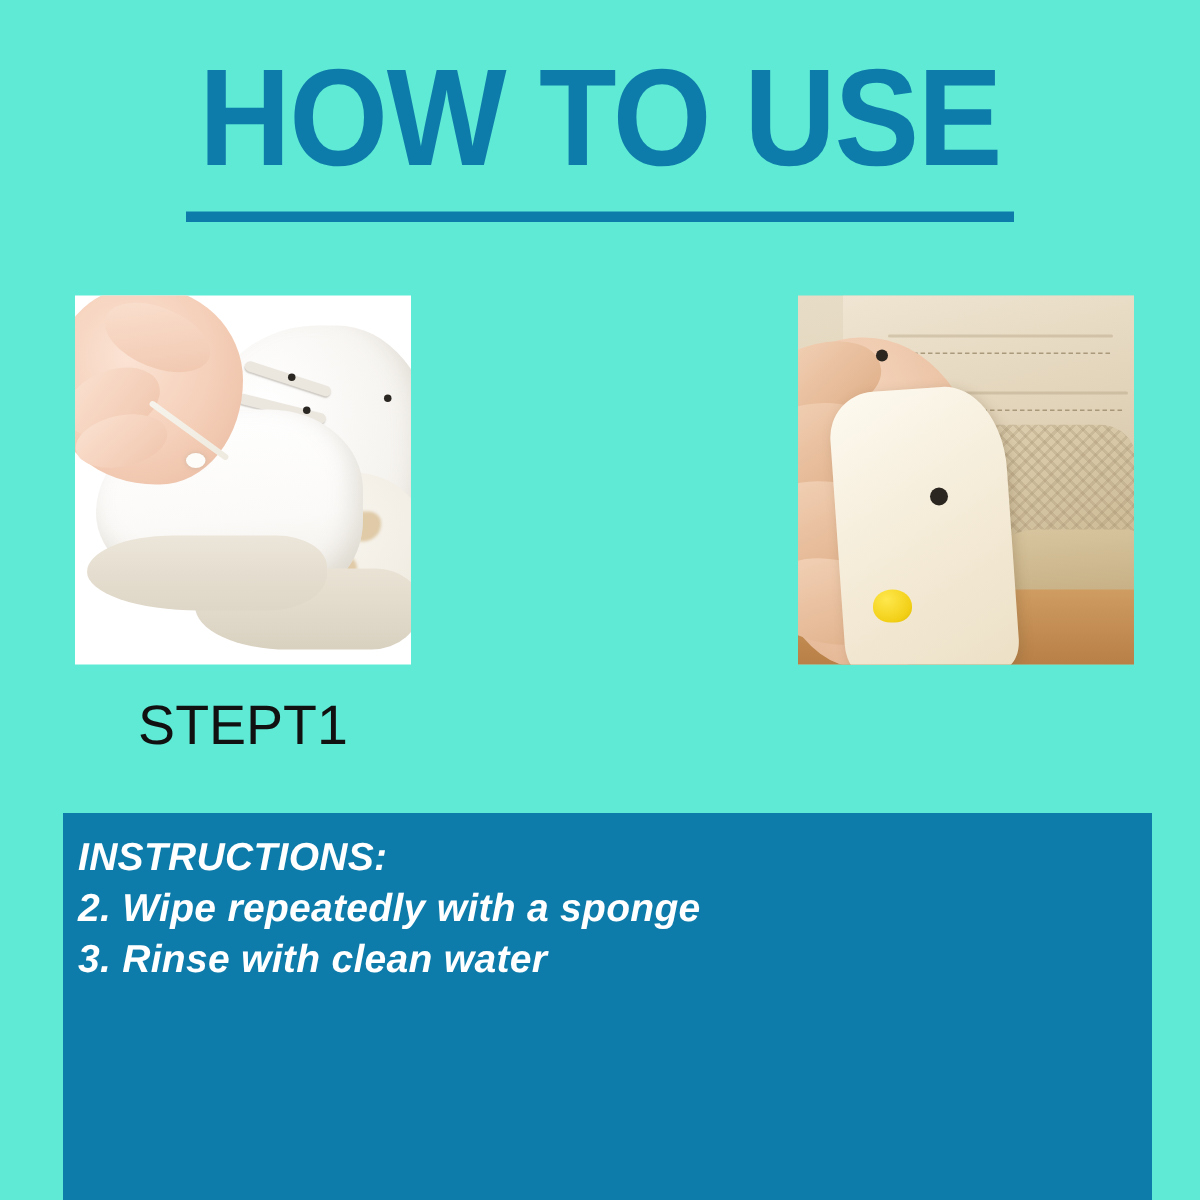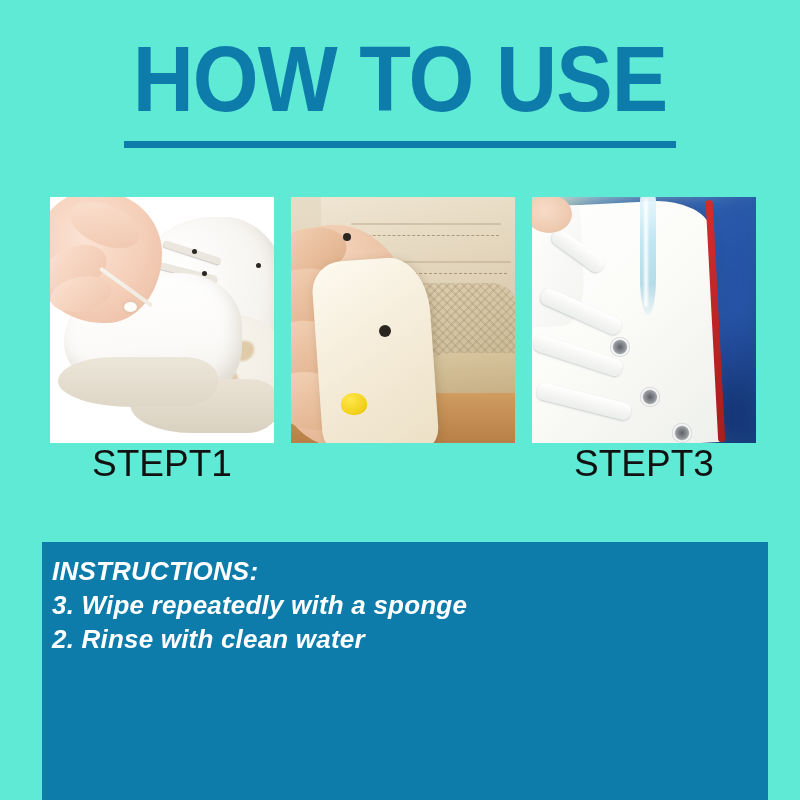--- a/index.html
+++ b/index.html
@@ -64,21 +64,21 @@
     width: 224px;
   }
   .photo {
     position: relative;
     width: 224px;
     height: 246px;
     overflow: hidden;
     background: #ffffff;
   }
   .step-label {
-    margin-top: 0;
+    margin-top: 20px;
     text-align: center;
     font-family: "Liberation Sans", sans-serif;
     font-size: 37px;
     font-weight: 400;
     color: #111111;
     letter-spacing: 0px;
     white-space: nowrap;
   }
 
   
@@ -414,42 +414,22 @@
           <div class="knuckle k3"></div>
           <div class="knuckle k4"></div>
         </div>
         <div class="sponge"></div>
         <div class="nail n1"></div>
         <div class="nail n2"></div>
         <div class="nail-yellow"></div>
       </div>
     </div>
 
-    <div class="step">
-      <div class="photo p3">
-        <div class="bg-blur"></div>
-        <div class="shoe">
-          <div class="toe-cap"></div>
-          <div class="red-stripe"></div>
-        </div>
-        <div class="water"></div>
-        <div class="water-glint"></div>
-        <div class="eyelet" style="left:78px; top:140px;"></div>
-        <div class="eyelet" style="left:108px; top:190px;"></div>
-        <div class="eyelet" style="left:140px; top:226px;"></div>
-        <div class="lace" style="left:6px; top:106px; width:86px; height:17px; transform:rotate(24deg);"></div>
-        <div class="lace" style="left:0px; top:150px; width:92px; height:17px; transform:rotate(18deg);"></div>
-        <div class="lace" style="left:4px; top:196px; width:96px; height:17px; transform:rotate(14deg);"></div>
-        <div class="lace" style="left:16px; top:46px; width:60px; height:16px; transform:rotate(36deg);"></div>
-        <div class="fingertip"></div>
-      </div>
-      <div class="step-label">STEPT3</div>
-    </div>
 
   </div>
 
   <div class="instructions">
     <div class="line">INSTRUCTIONS:</div>
-    <div class="line">3. Wipe repeatedly with a sponge</div>
-    <div class="line">2. Rinse with clean water</div>
+    <div class="line">2. Wipe repeatedly with a sponge</div>
+    <div class="line">3. Rinse with clean water</div>
   </div>
 
 </div>
 
 </body></html>

